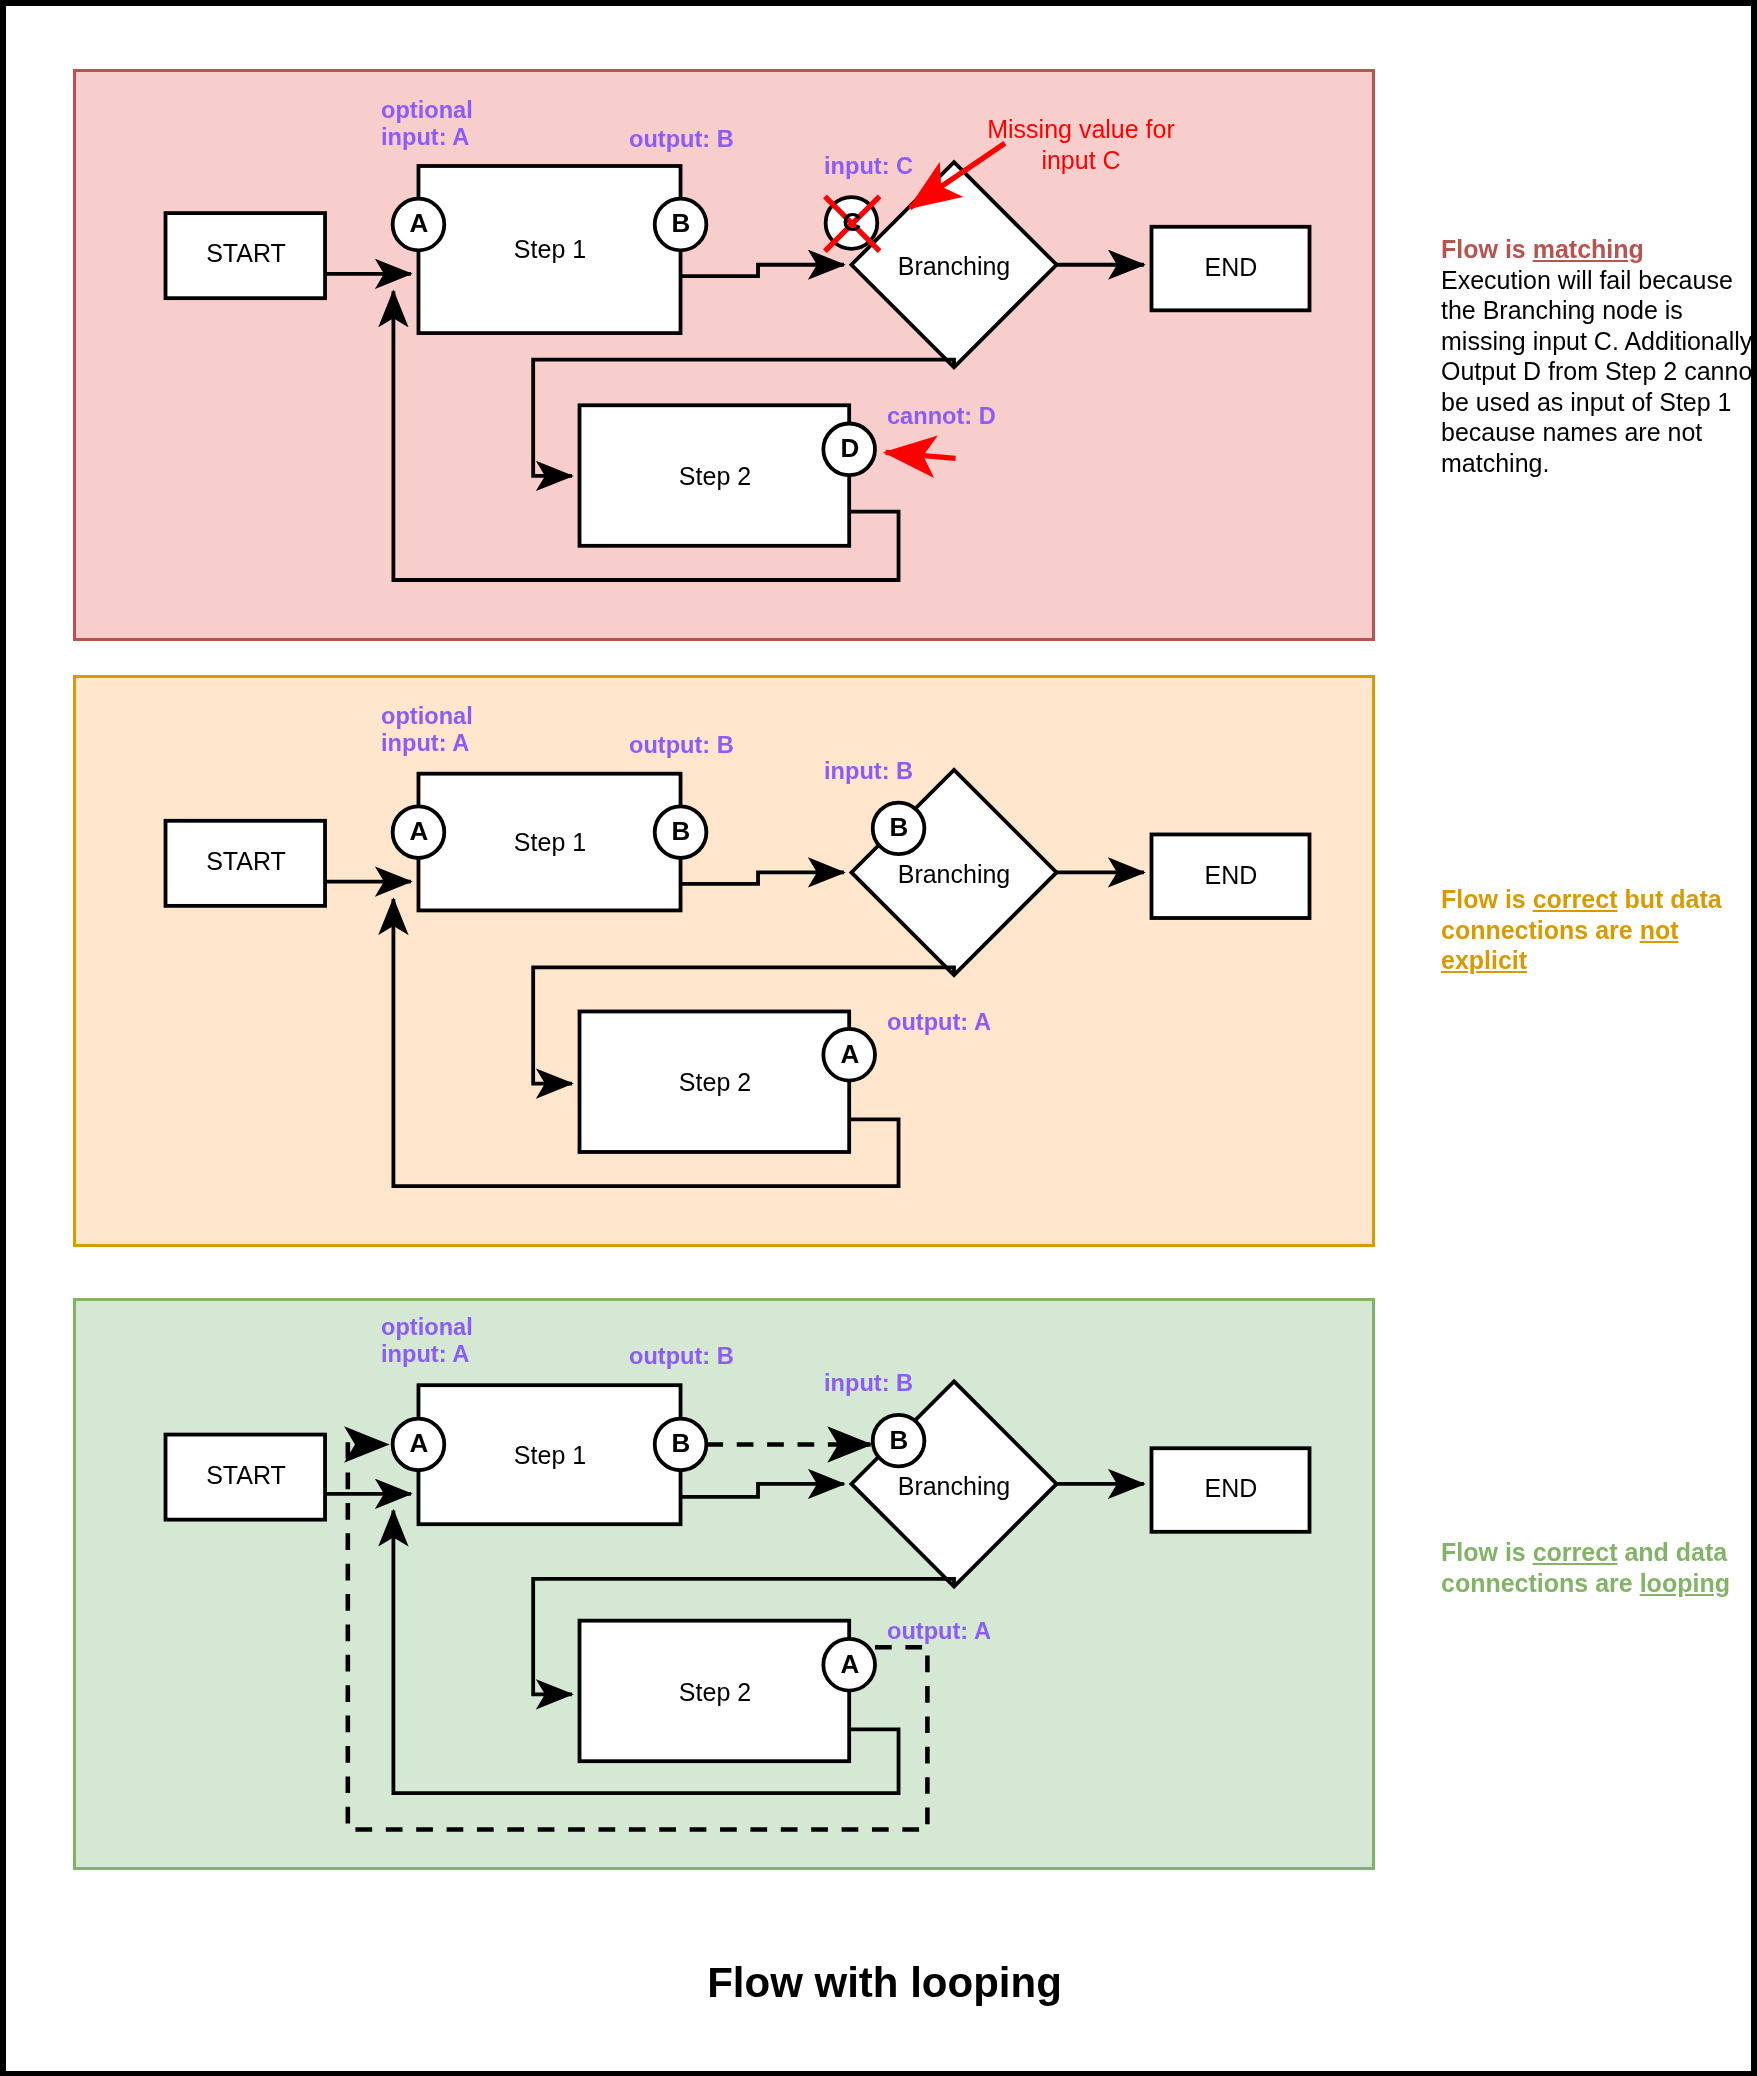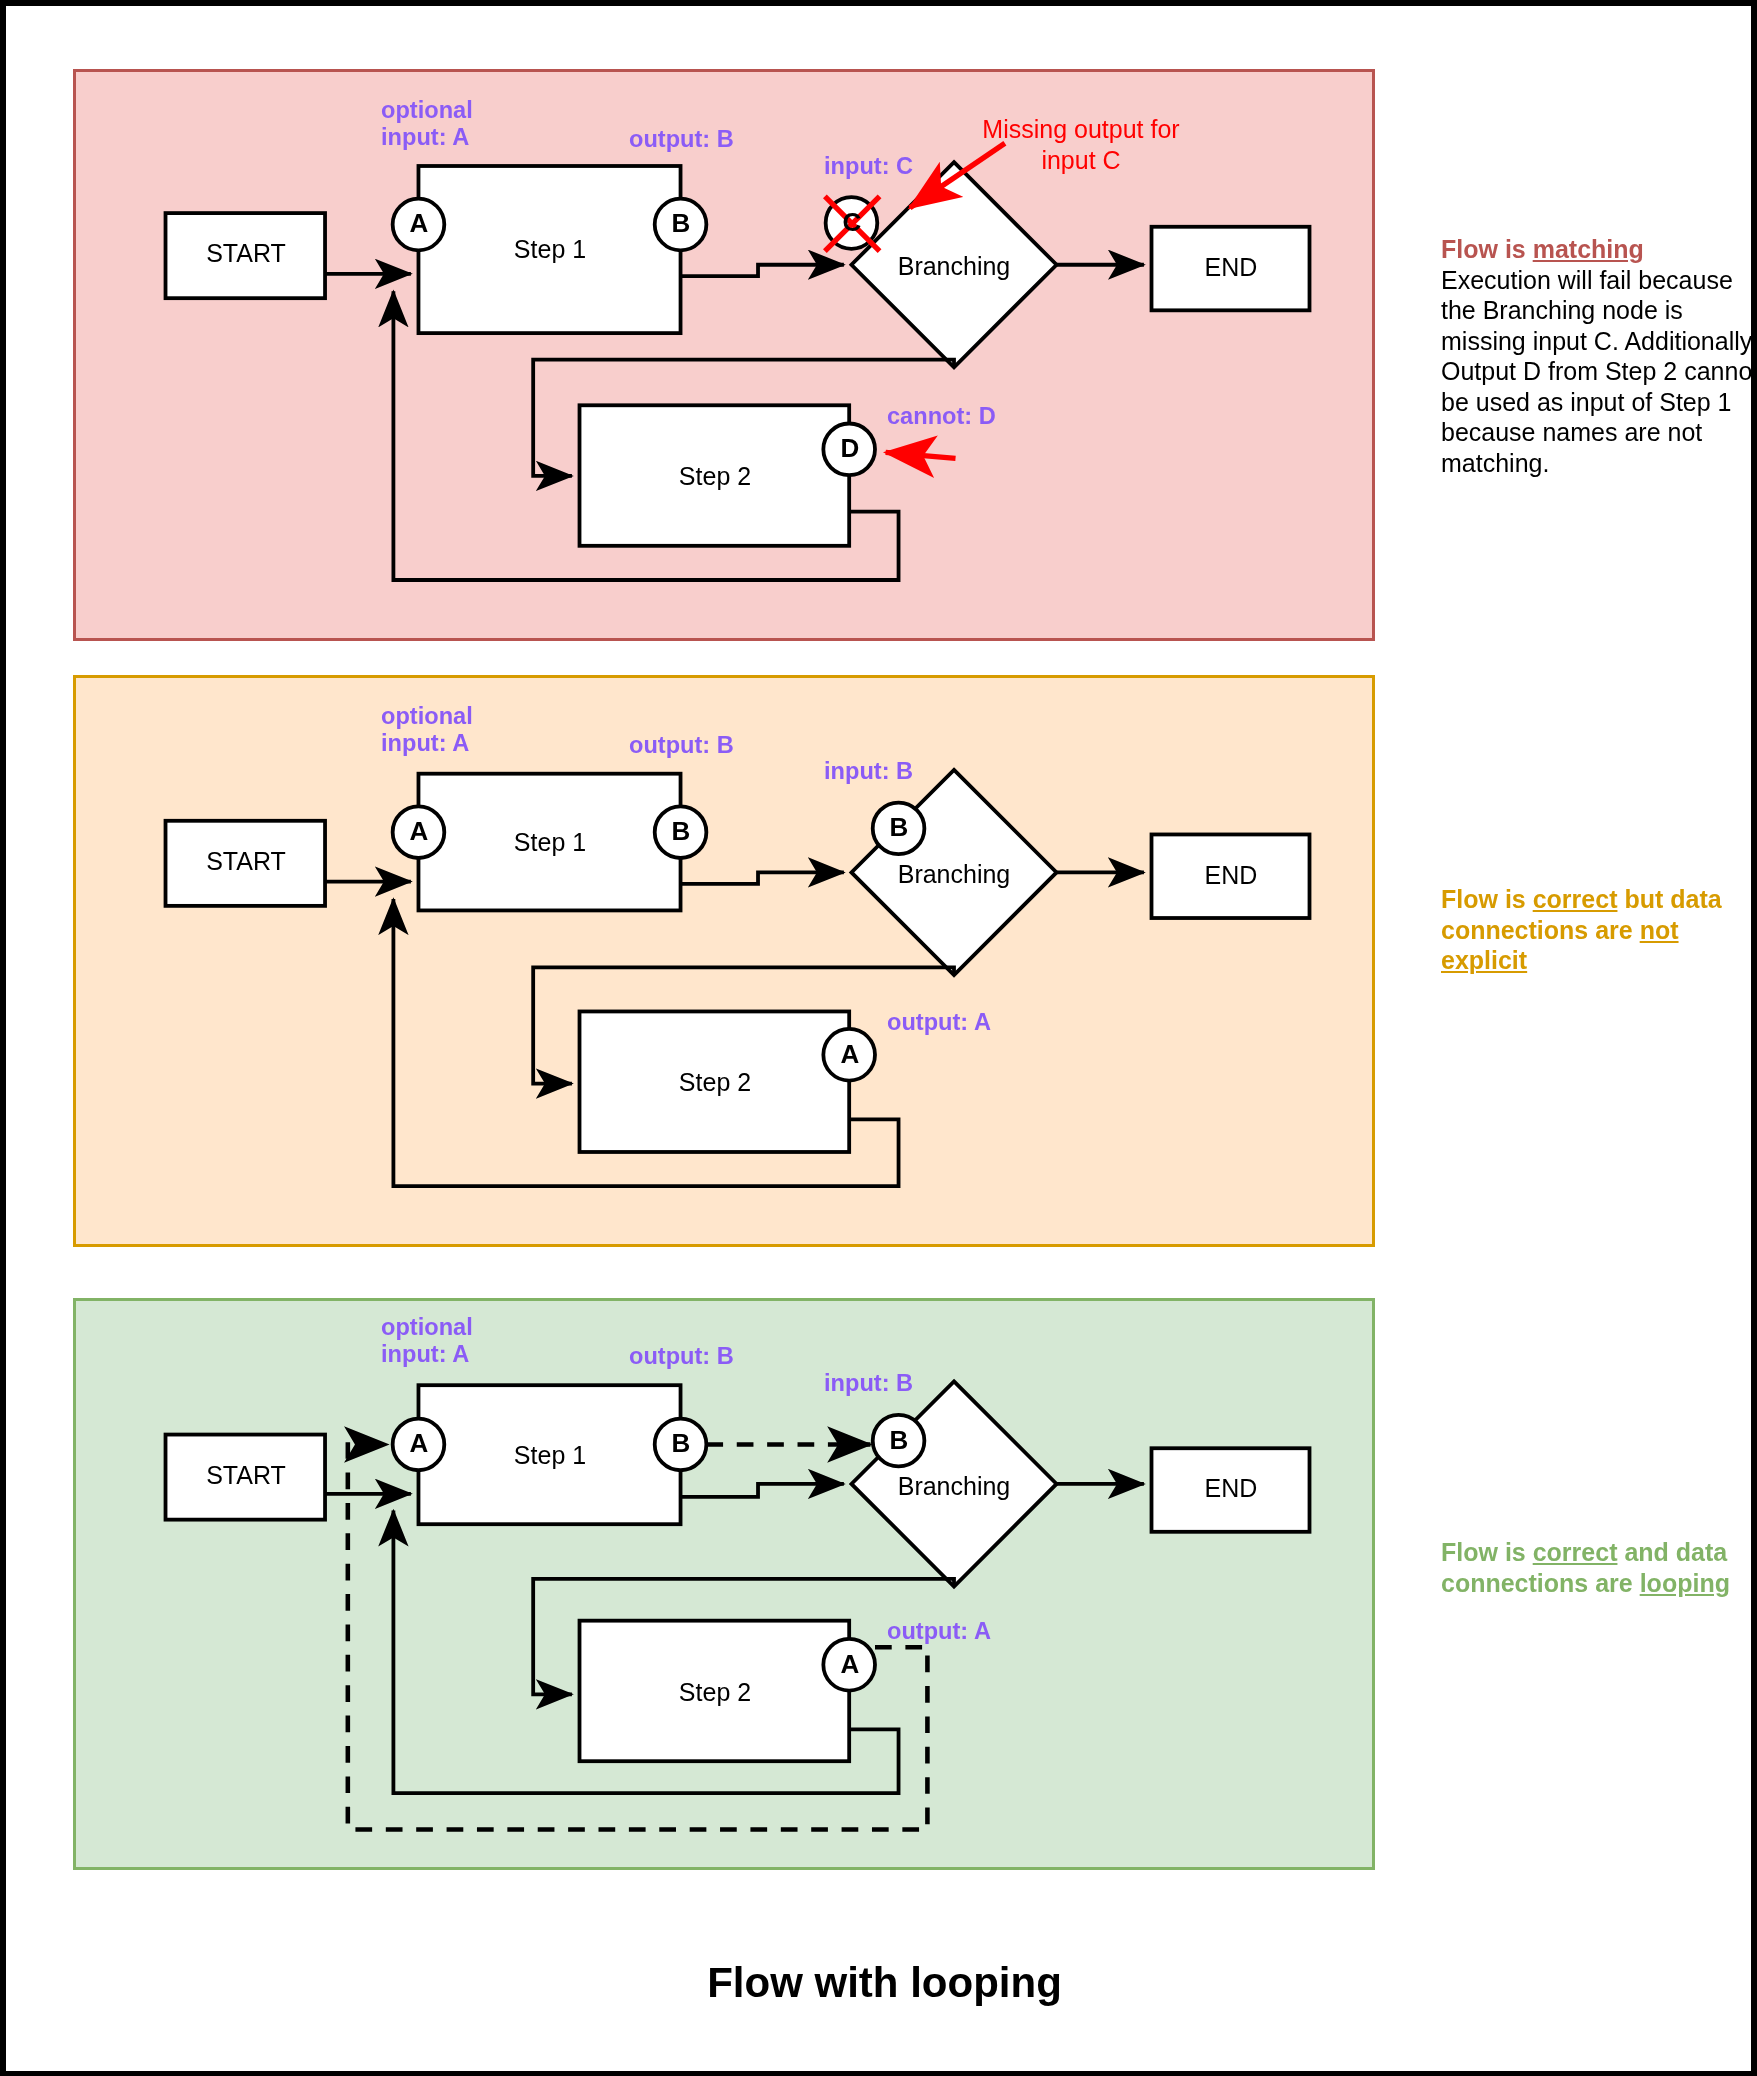--- a/index.html
+++ b/index.html
@@ -138,21 +138,21 @@
   <div class="porttext" style="left:649px;top:202px;width:52px;">B</div>
   <div class="porttext" style="left:820px;top:201px;width:52px;">C</div>
   <div class="porttext" style="left:818px;top:427px;width:52px;">D</div>
 
   <div class="nlbl" style="left:375px;top:91px;">optional
 input: A</div>
   <div class="nlbl" style="left:623px;top:120px;">output: B</div>
   <div class="nlbl" style="left:818px;top:147px;">input: C</div>
   <div class="nlbl" style="left:881px;top:397px;">cannot: D</div>
 
-  <div class="rlbl" style="left:965px;top:108px;width:220px;">Missing output
+  <div class="rlbl" style="left:965px;top:108px;width:220px;">Missing value
 for input C</div>
 
   <div class="shapetext" style="left:160px;top:841px;width:160px;">START</div>
   <div class="shapetext" style="left:413px;top:822px;width:262px;">Step 1</div>
   <div class="shapetext" style="left:574px;top:1062px;width:270px;">Step 2</div>
   <div class="shapetext" style="left:857px;top:854px;width:182px;">Branching</div>
   <div class="shapetext" style="left:1146px;top:855px;width:158px;">END</div>
 
   <div class="porttext" style="left:387px;top:810px;width:52px;">A</div>
   <div class="porttext" style="left:649px;top:810px;width:52px;">B</div>

